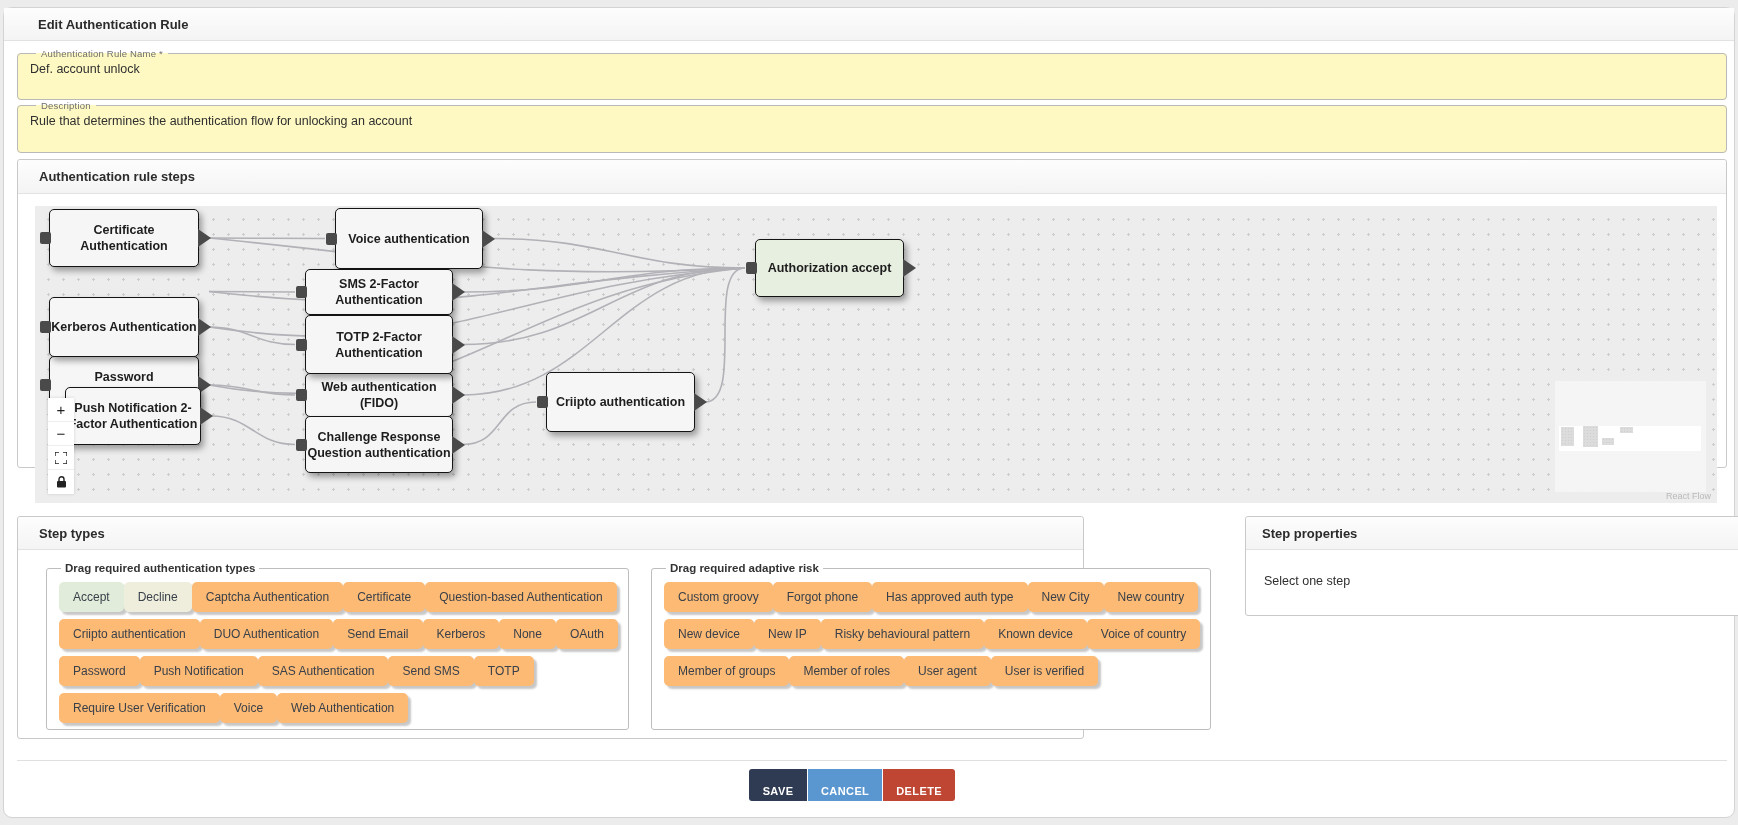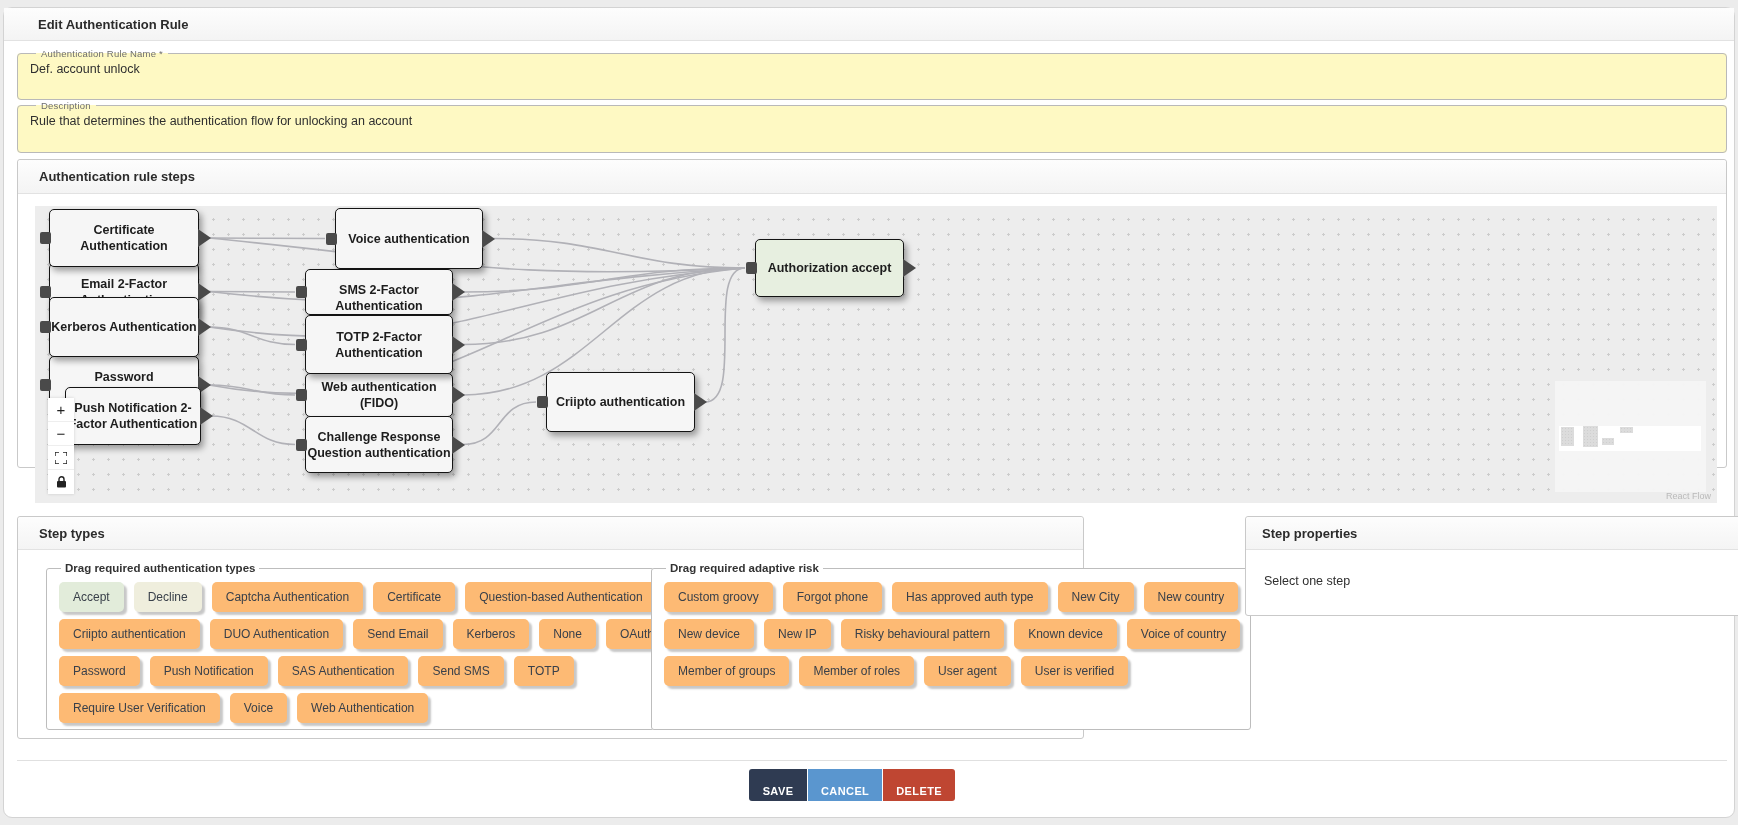--- a/index.html
+++ b/index.html
@@ -55,21 +55,21 @@
   .rf-attribution { position:absolute; right:6px; bottom:2px; font-size:9px; color:#b9b9b9; z-index:6; }
 
   
   .steptypes-panel { position:absolute; left:13px; top:508px; width:1067px; height:223px;
                      border:1px solid #c9c9c9; border-radius:3px; background:#fff; }
   .steptypes-panel .panel-header { height:33px; padding-left:21px; border-radius:3px 3px 0 0; }
   .chip-group { position:absolute; top:45px; border:1px solid #bdbdbd; border-radius:3px; padding:8px 10px 10px 12px; background:#fff; }
   .chip-group legend { font-size:11.5px; font-weight:bold; color:#333; padding:0 4px; margin-left:2px; }
   #auth-group { left:28px; width:568px; height:168px; }
   #risk-group { left:614px; width:448px; height:168px;margin-left:19px; }
-  .chip-row { display:flex; gap:10px; margin-bottom:7px; }
+  .chip-row { display:flex; margin-bottom:7px; }
   .chip { height:30px; display:inline-flex; align-items:center; padding:0 14px; background:#fdba74;
           border-radius:5px; font-size:12px; color:#39404a; box-shadow:3px 3px 2px rgba(0,0,0,.22);
           white-space:nowrap; cursor:grab; }
   .chip.textured { background-image:radial-gradient(circle,rgba(120,90,60,.18) 1px,transparent 1px); background-size:5px 5px; }
 
   
   .props-panel { position:absolute; left:1213px; top:508px; width:500px; height:100px;
                  border:1px solid #c9c9c9; border-radius:3px; background:#fff;margin-left:28px; }
   .props-panel .panel-header { height:33px; padding-left:16px; border-radius:3px 3px 0 0; }
   .props-empty { padding:24px 0 0 18px; font-size:12.5px; color:#2f2f2f; }
@@ -141,26 +141,20 @@
           </div>
         </div>
         <div class="minimap">
           <div class="viewport"></div>
         <div class="mini-node" style="left: 6px; top: 46px; width: 13px; height: 19px;"></div>
             <div class="mini-node" style="left: 28px; top: 45px; width: 15px; height: 21px;"></div>
             <div class="mini-node" style="left: 47px; top: 57px; width: 12px; height: 7px;"></div>
             <div class="mini-node" style="left: 65px; top: 46px; width: 13px; height: 6px;"></div>
           </div>
         <div class="rf-attribution">React Flow</div>
-      <div class="flow-node" style="left: 14px; top: 57px; width: 150px; height: 57px; background: rgb(246, 246, 246);">
-            <span class="handle-left"></span>
-            <div>Email 2-Factor</div>
-            <div>Authentication</div>
-            <span class="handle-right"></span>
-          </div>
           <div class="flow-node" style="left: 14px; top: 150px; width: 150px; height: 58px; background: rgb(246, 246, 246);">
             <span class="handle-left"></span>
             <div>Password</div>
             <div>Authentication</div>
             <span class="handle-right"></span>
           </div>
           <div class="flow-node" style="left: 270px; top: 167px; width: 148px; height: 44px; background: rgb(246, 246, 246);">
             <span class="handle-left"></span>
             <div>Web authentication</div>
             <div>(FIDO)</div>
@@ -181,21 +175,21 @@
             <span class="handle-left"></span>
             <div>Push Notification 2-</div>
             <div>Factor Authentication</div>
             <span class="handle-right"></span>
           </div>
           <div class="flow-node" style="left: 300px; top: 2px; width: 148px; height: 61px; background: rgb(246, 246, 246);">
             <span class="handle-left"></span>
             <div>Voice authentication</div>
             <span class="handle-right"></span>
           </div>
-          <div class="flow-node" style="left: 270px; top: 63px; width: 148px; height: 46px; background: rgb(246, 246, 246); justify-content: flex-end;">
+          <div class="flow-node" style="left: 270px; top: 63px; width: 148px; height: 46px; background: rgb(246, 246, 246);">
             <span class="handle-left"></span>
             <div>SMS 2-Factor</div>
             <div>Authentication</div>
             <span class="handle-right"></span>
           </div>
           <div class="flow-node" style="left: 270px; top: 109px; width: 148px; height: 59px; background: rgb(246, 246, 246);">
             <span class="handle-left"></span>
             <div>TOTP 2-Factor</div>
             <div>Authentication</div>
             <span class="handle-right"></span>

